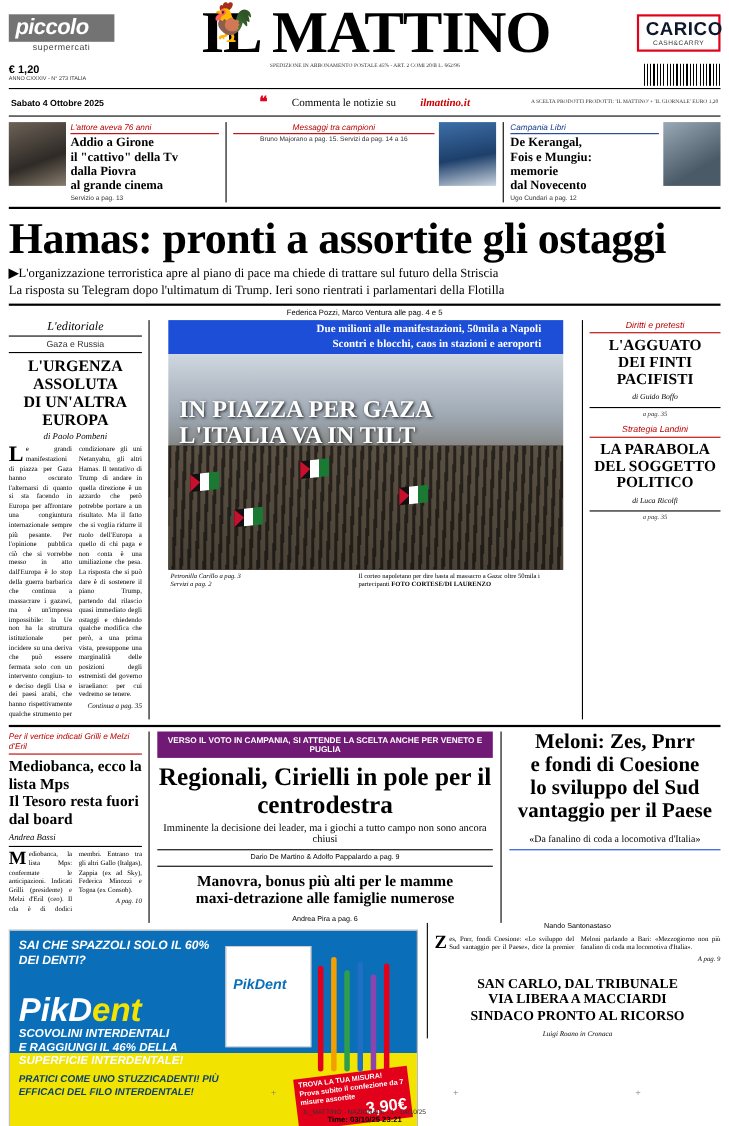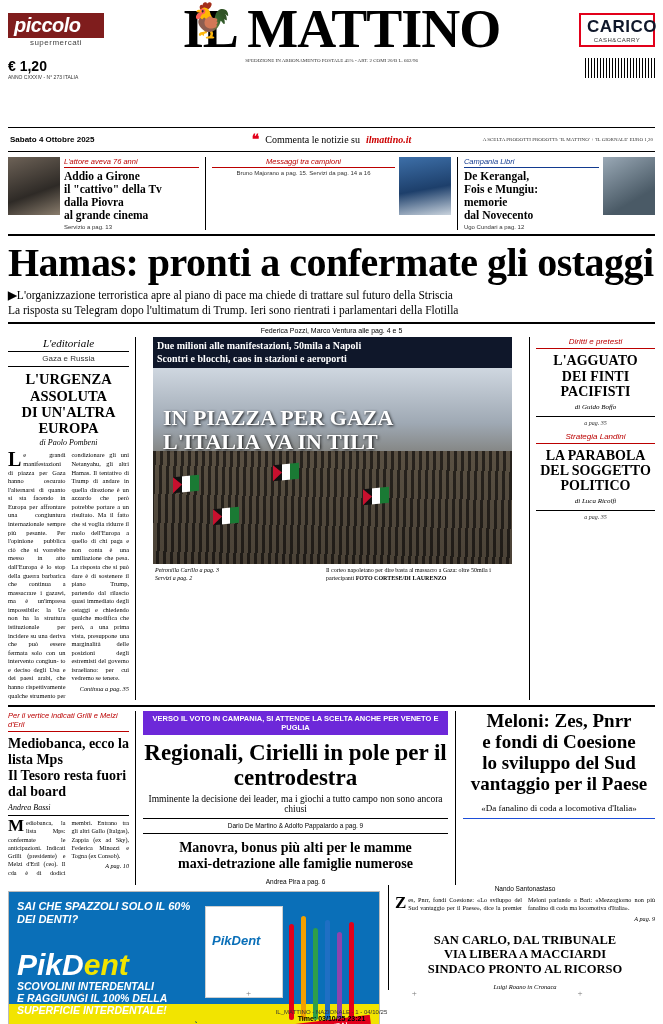--- a/index.html
+++ b/index.html
@@ -9,42 +9,42 @@
     background: #fff;
     font-family: "Liberation Serif", serif;
     color: #000;
     overflow: hidden;
   }
   .page { width: 663px; height: 1024px; position: relative; padding: 0 8px; }
 
   
   .masthead { display: flex; align-items: center; justify-content: space-between; padding: 4px 0 0; }
   .piccolo-logo { width: 96px; }
-  .piccolo-box { background: #7f1d1d; color: #fff; font-family: "Liberation Sans", sans-serif;
+  .piccolo-box { background: #737373; color: #fff; font-family: "Liberation Sans", sans-serif;
     font-weight: bold; font-style: italic; font-size: 20px; padding: 1px 6px; letter-spacing: -0.5px; }
   .piccolo-sub { font-family: "Liberation Sans", sans-serif; font-size: 8px; color: #444; letter-spacing: 0.5px; text-align: center; }
   .title-wrap { flex: 1; text-align: center; position: relative; }
   .nameplate { font-family: "Liberation Serif", serif; font-weight: bold; font-size: 54px;
     letter-spacing: -1px; line-height: 0.95; }
   .rooster { position: absolute; left: 86px; top: -4px; font-size: 34px; }
   .carico-box { border: 2px solid #e2001a; padding: 2px 6px; text-align: center; width: 76px; }
   .carico-main { color: #0f172a; font-family: "Liberation Sans", sans-serif; font-weight: bold; font-size: 17px; letter-spacing: 0.5px; }
   .carico-sub { font-family: "Liberation Sans", sans-serif; font-size: 6px; color: #333; letter-spacing: 0.5px; }
 
   .founded { text-align: center; font-size: 11px; font-weight: bold; border-bottom: 1px solid #000; padding-bottom: 3px; margin-top: 2px; }
 
   .infobar { display: flex; align-items: flex-start; justify-content: space-between; font-size: 6px; padding: 3px 0 2px; }
   .price { font-family: "Liberation Sans", sans-serif; }
-  .price b { font-size: 14px; }
+  .price b { font-size: 10px; }
   .price .tiny { font-size: 5px; color: #333; display: block; }
   .legal { font-size: 5px; color: #333; max-width: 190px; line-height: 1.25; }
   .barcode { height: 20px; width: 70px; background: repeating-linear-gradient(90deg,#000 0 1px,#fff 1px 3px,#000 3px 4px,#fff 4px 6px); }
 
   .commentbar { border-top: 1px solid #000; border-bottom: 1px solid #000; display: flex;
-    align-items: center; justify-content: center; gap: 6px; padding: 3px 0; font-size: 10px; margin-top: 45px; }
+    align-items: center; justify-content: center; gap: 22px; padding: 3px 0; font-size: 10px; }
   .quote-mark { color: #e2001a; font-weight: bold; font-size: 14px; font-family: "Liberation Serif", serif; }
   .site { font-style: italic; font-weight: bold; color: #c00; }
   .promo-right { position: absolute; right: 10px; font-size: 5px; color: #333; }
 
   
   .teasers { display: flex; gap: 6px; padding: 5px 0 4px; border-bottom: 2px solid #000; }
   .teaser { display: flex; gap: 4px; flex: 1; }
   .teaser-txt { flex: 1; }
   .kicker { font-family: "Liberation Sans", sans-serif; font-size: 7.5px; font-style: italic; color: #b00; border-bottom: 1px solid #b00; margin-bottom: 2px; padding-bottom: 1px; }
   .kicker.blue { color: #123a8f; border-color: #123a8f; }
@@ -70,22 +70,22 @@
   .col-right { width: 126px; border-left: 1px solid #000; padding-left: 6px; }
 
   .edit-label { text-align: center; font-family: "Liberation Serif", serif; font-style: italic; font-size: 11px; border-bottom: 1px solid #000; padding-bottom: 2px; }
   .edit-topic { text-align: center; font-size: 8px; font-family: "Liberation Sans", sans-serif; color: #333; padding: 2px 0 3px; border-bottom: 1px solid #000; }
   .edit-title { font-size: 14.5px; font-weight: bold; line-height: 1.12; text-align: center; padding: 4px 0 2px; }
   .edit-author { font-size: 8px; font-style: italic; text-align: center; padding-bottom: 4px; }
   .edit-body { font-size: 6.4px; line-height: 1.34; text-align: justify; column-count: 2; column-gap: 6px; hyphens: auto; }
   .edit-body .dropcap { float: left; font-size: 20px; line-height: 16px; font-weight: bold; padding-right: 2px; }
   .cont { font-style: italic; text-align: right; display: block; margin-top: 2px; }
 
-  .banner-blue { background: #0f172a; color: #fff; text-align: left; font-weight: bold;
-    font-size: 10px; padding: 3px 4px; line-height: 1.25; font-family: "Liberation Serif", serif; }
+  .banner-blue { background: #1d4ed8; color: #fff; text-align: right; font-weight: bold;
+    font-size: 10px; padding: 3px 20px; line-height: 1.25; font-family: "Liberation Serif", serif; }
   .photo-main { height: 196px; position: relative; overflow: hidden;
     background: linear-gradient(180deg,#cfd7e0 0%,#9fa9b4 28%,#6f6a5e 55%,#4b453c 100%); }
   .crowd { position: absolute; inset: 42% 0 0 0; background:
     repeating-linear-gradient(92deg, rgba(30,26,22,.85) 0 3px, rgba(90,80,66,.7) 3px 7px),
     linear-gradient(180deg,#5b5346,#25211c); }
   .flag { position: absolute; width: 26px; height: 16px; background: linear-gradient(90deg,#111 33%,#fff 33% 66%,#1a7a34 66%); transform: skewY(-6deg); }
   .flag:after { content: ""; position: absolute; left: 0; top: 0; border-left: 9px solid #c8102e; border-top: 8px solid transparent; border-bottom: 8px solid transparent; }
   .ph-title { position: absolute; left: 10px; top: 38px; color: #fff; font-weight: bold; font-size: 22px;
     line-height: 1.06; text-shadow: 1px 1px 3px rgba(0,0,0,.85); }
   .photo-cap { font-size: 6px; line-height: 1.3; padding: 3px 2px 0; display: flex; justify-content: space-between; gap: 8px; }
@@ -102,21 +102,21 @@
   
   .sec2 { display: flex; gap: 7px; border-top: 2px solid #000; margin-top: 5px; padding-top: 4px; }
   .s2-left { width: 128px; border-right: 1px solid #000; padding-right: 6px; }
   .s2-left .lbl { font-family: "Liberation Sans", sans-serif; font-size: 7.5px; font-style: italic; color: #b00; border-bottom: 1px solid #b00; padding-bottom: 2px; }
   .s2-left h2 { font-size: 14px; line-height: 1.14; font-weight: bold; padding: 4px 0 3px; }
   .s2-left .auth { font-size: 8px; font-style: italic; padding-bottom: 3px; border-bottom: 1px solid #000; }
   .s2-left .body { font-size: 6.2px; line-height: 1.34; text-align: justify; column-count: 2; column-gap: 6px; padding-top: 3px; }
   .s2-left .body .dropcap { float: left; font-size: 17px; line-height: 14px; font-weight: bold; padding-right: 2px; }
 
   .s2-mid { flex: 1; }
-  .strip-dark { background: #6d28d9; color: #fff; font-family: "Liberation Sans", sans-serif;
+  .strip-dark { background: #701a75; color: #fff; font-family: "Liberation Sans", sans-serif;
     font-size: 7.5px; text-align: center; padding: 3px 4px; font-weight: bold; }
   .s2-mid h1 { font-size: 23px; font-weight: bold; text-align: center; line-height: 1.08; padding: 6px 0 3px; }
   .s2-mid .sub { font-size: 9.5px; text-align: center; padding-bottom: 4px; border-bottom: 1px solid #000; }
   .s2-mid .byl { font-size: 6.5px; text-align: center; font-family: "Liberation Sans", sans-serif; padding: 3px 0 4px; border-bottom: 1px solid #000; }
   .s2-mid h2 { font-size: 14px; font-weight: bold; text-align: center; line-height: 1.15; padding: 6px 0 3px; }
   .s2-mid .byl2 { font-size: 6.5px; text-align: center; font-family: "Liberation Sans", sans-serif; padding-top: 3px; }
 
   .s2-right { width: 200px; border-left: 1px solid #000; padding-left: 7px; }
   .s2-right h1 { font-size: 19px; font-weight: bold; text-align: center; line-height: 1.1; padding-bottom: 4px; }
   .s2-right .q { font-size: 9px; text-align: center; padding: 4px 0 5px; border-bottom: 1px solid #1d4ed8; }
@@ -217,21 +217,21 @@
         <h3 style="white-space:pre-line">De Kerangal,
 Fois e Mungiu:
 memorie
 dal Novecento</h3>
         <div class="byline">Ugo Cundari a pag. 12</div>
       </div>
       <div class="tphoto p3"></div>
     </div>
   </div>
 
-  <div class="mainhead">Hamas: pronti a confermate gli ostaggi</div>
+  <div class="mainhead">Hamas: pronti a assortite gli ostaggi</div>
   <div class="subhead">
     <span class="bullet">▶</span><span>L'organizzazione terroristica apre al piano di pace ma chiede di trattare sul futuro della Striscia</span><br>
     <span>La risposta su Telegram dopo l'ultimatum di Trump. Ieri sono rientrati i parlamentari della Flotilla</span>
   </div>
   <div class="credit">Federica Pozzi, Marco Ventura alle pag. 4 e 5</div>
 
   <div class="cols">
 
     <div class="col-left">
       <div class="edit-label">L'editoriale</div>
@@ -322,21 +322,21 @@
     </div>
   </div>
 
   <div class="adcol">
     <div class="ad">
       <div class="ad-q">SAI CHE SPAZZOLI SOLO IL 60% DEI DENTI?</div>
       <div class="ad-brand">
         <span>PikD</span><span class="dent">ent</span>
       </div>
       <div class="ad-l1">SCOVOLINI INTERDENTALI</div>
-      <div class="ad-l2">E RAGGIUNGI IL 100% DELLA SUPERFICIE INTERDENTALE!</div>
+      <div class="ad-l2">E RAGGIUNGI IL 46% DELLA SUPERFICIE INTERDENTALE!</div>
       <div class="ad-l3">PRATICI COME UNO STUZZICADENTI! PIÙ EFFICACI DEL FILO INTERDENTALE!</div>
       <div class="ad-pack">
         <div class="pk">PikDent</div>
       </div>
       <div class="ad-brushes">
         <i style="left:4px;height:96px;background:#e2001a"></i>
         <i style="left:16px;height:104px;background:#f2a000"></i>
         <i style="left:28px;height:92px;background:#2e9e4a"></i>
         <i style="left:40px;height:100px;background:#1f6fc4"></i>
         <i style="left:52px;height:88px;background:#8e44ad"></i>

